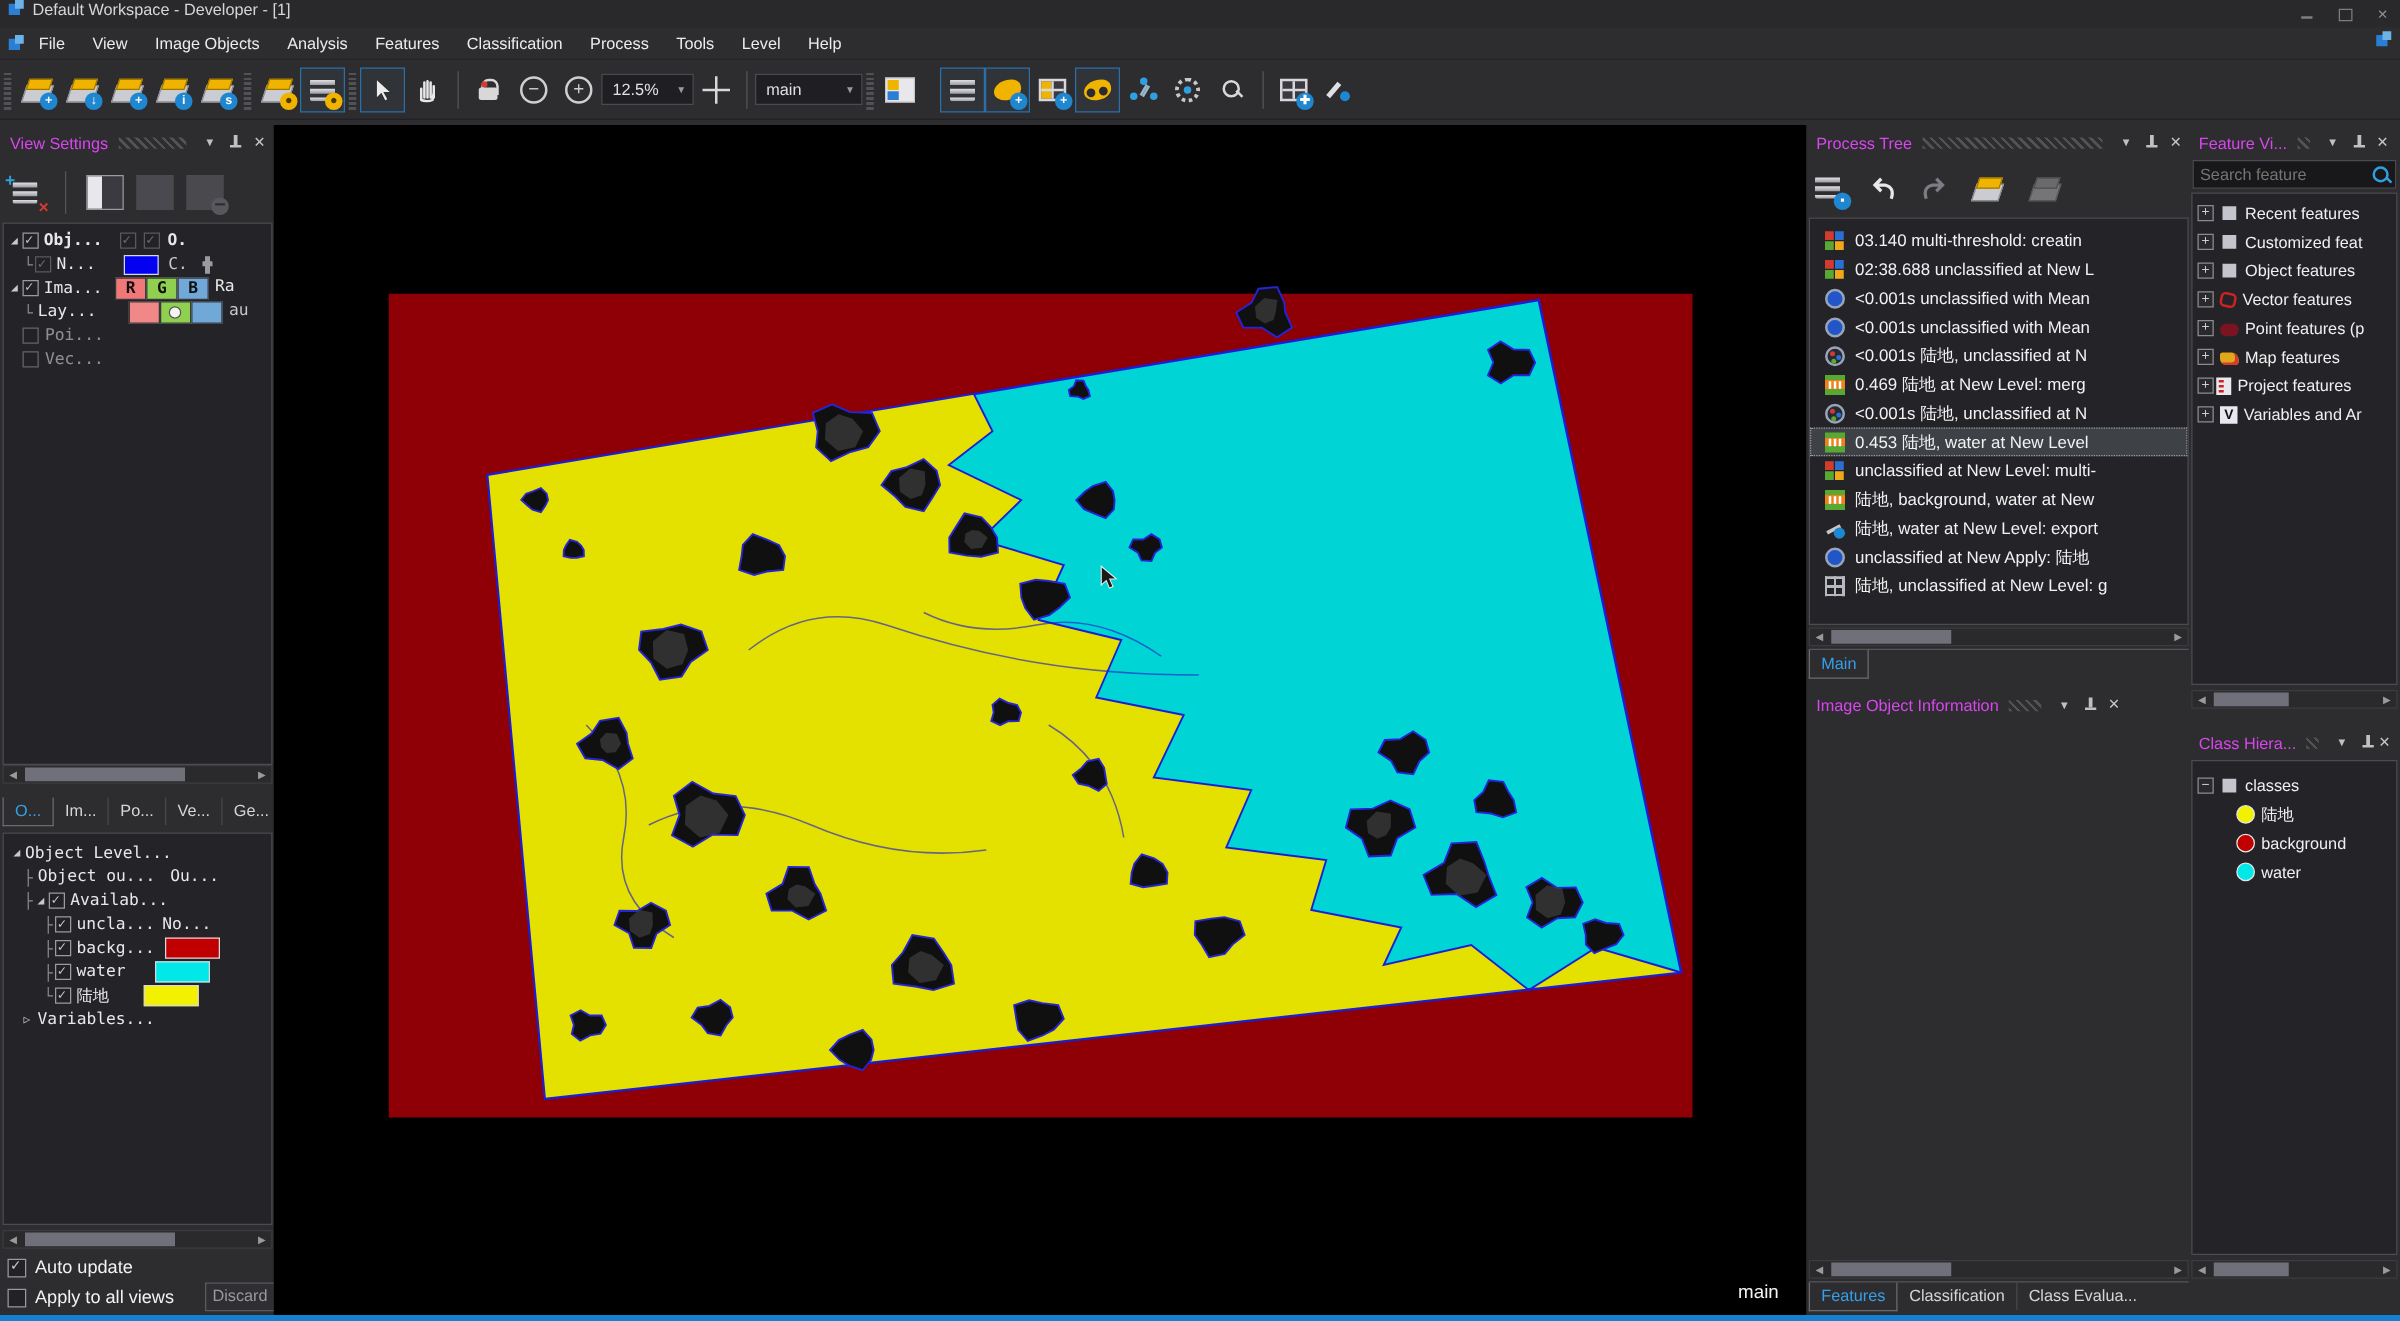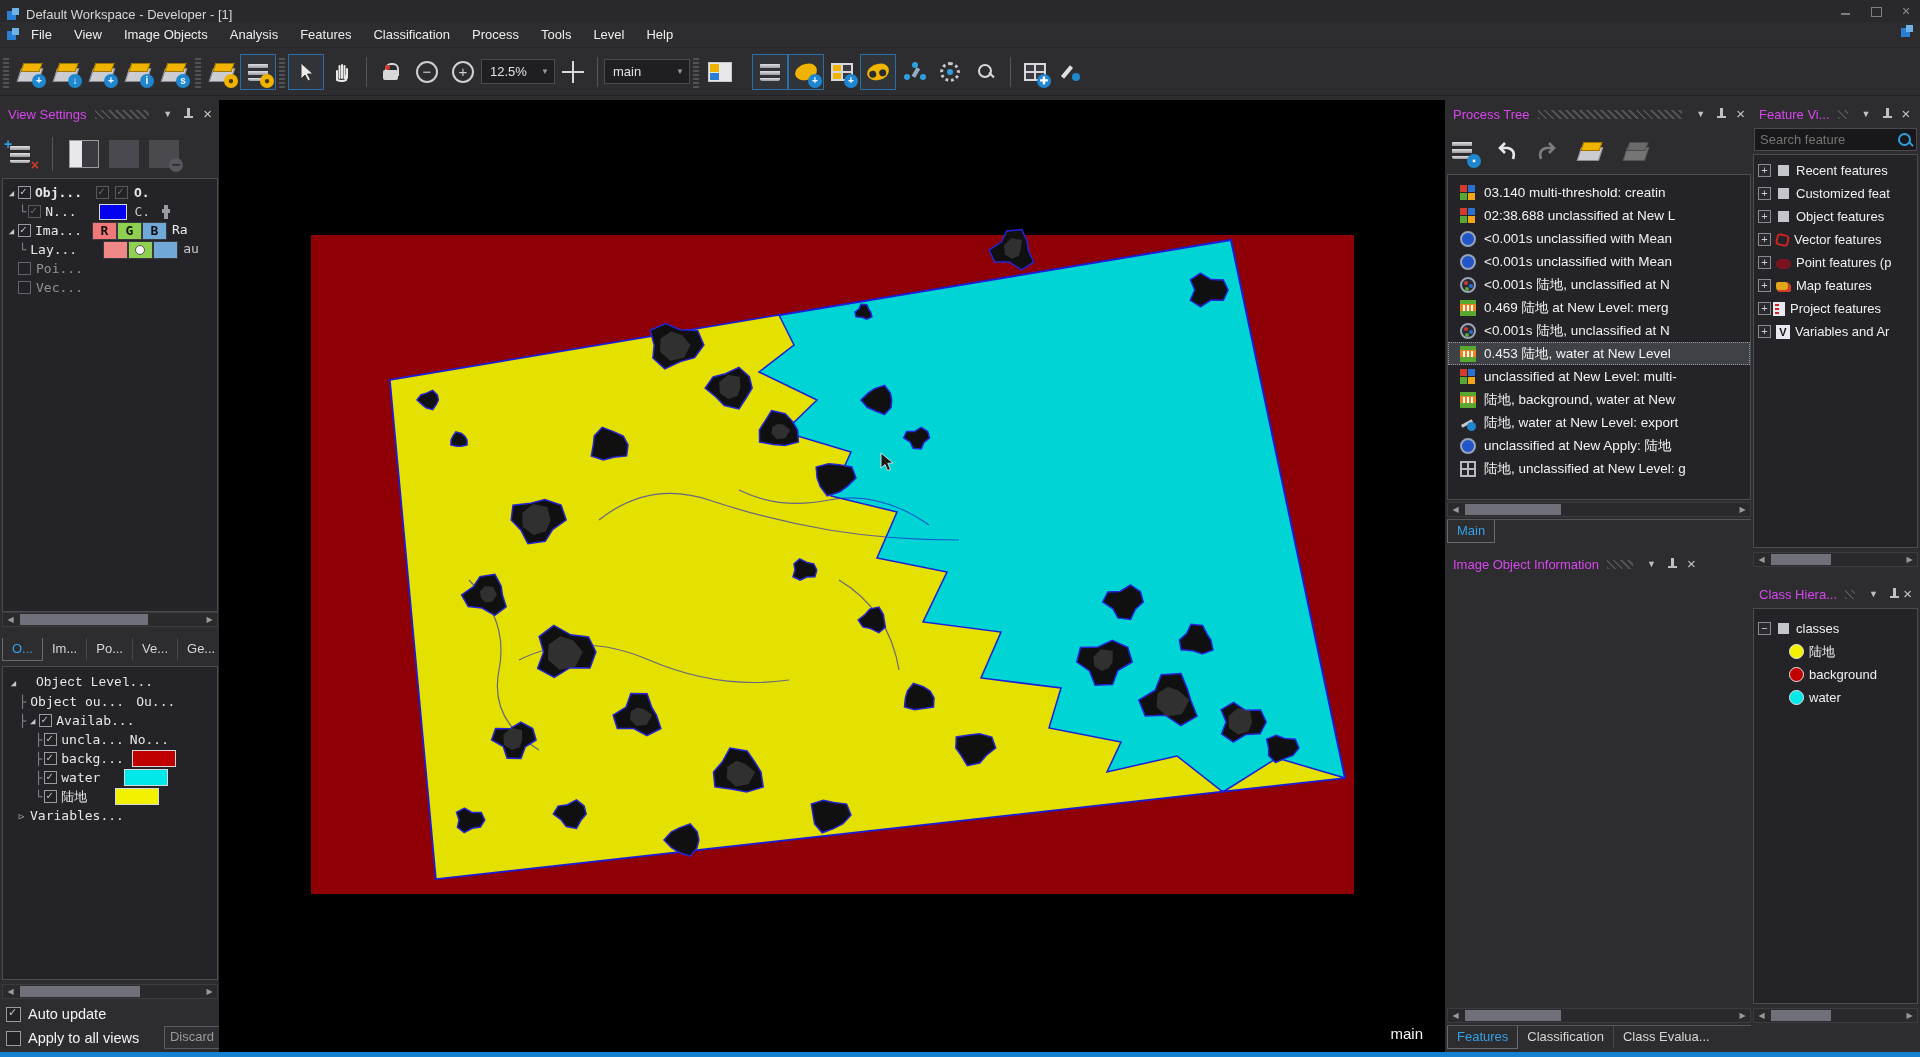--- a/index.html
+++ b/index.html
@@ -1,21 +1,21 @@
 <!DOCTYPE html>
 <html><head>
 <meta charset="utf-8">
 <style>
   *{margin:0;padding:0;box-sizing:border-box;}
   html,body{background:#141414;}
   body{font-family:"Liberation Sans",sans-serif;}
   .app{position:relative;width:1920px;height:1057px;background:#2d2d30;overflow:hidden;color:#e6e6e6;}
   .abs{position:absolute;}
   
-  .titlebar{position:absolute;left:0;top:0;width:1920px;height:22px;background:#29292b;display:flex;align-items:flex-end;}
+  .titlebar{position:absolute;left:0;top:0;width:1920px;height:22px;background:#29292b;display:flex;align-items:flex-start;}
   .titlebar .ttl{font-size:13px;color:#d6d6d6;margin-left:6px;}
   .appicon{width:14px;height:14px;margin-left:6px;position:relative;flex:0 0 auto;}
   .appicon::before{content:"";position:absolute;left:1px;top:3px;width:9px;height:9px;background:#2a7fd4;}
   .appicon::after{content:"";position:absolute;left:6px;top:0;width:7px;height:7px;background:#6db3e8;}
   .wbtns{position:absolute;right:8px;top:0;height:22px;display:flex;align-items:center;gap:18px;}
   .wb{width:12px;height:12px;position:relative;opacity:.75;}
   .wb-min::after{content:"";position:absolute;left:1px;top:8px;width:9px;height:2px;background:#9a9a9a;}
   .wb-max::after{content:"";position:absolute;left:1px;top:2px;width:9px;height:8px;border:1px solid #9a9a9a;}
   .wb-close{color:#b0b0b0;font-size:14px;line-height:12px;text-align:center;}
   .menubar{position:absolute;left:0;top:22px;width:1920px;height:26px;background:#2d2d30;display:flex;align-items:center;border-bottom:1px solid #26262a;}
@@ -367,21 +367,21 @@
       <span class="tab active">O...</span>
       <span class="tab">Im...</span>
       <span class="tab">Po...</span>
       <span class="tab">Ve...</span>
       <span class="tab" style="border-right:none;">Ge...</span>
     </div>
 
     <div class="treebox mono" style="left:0;top:566px;width:216px;height:314px;padding:6px 0 0 4px;">
       <div class="trow">
         <span class="exp">◢</span>
-        <span style="margin-left:16px;font-family:Liberation Mono, monospace;">Object Level...</span>
+        <span style="margin-left:0;">Object Level...</span>
       </div>
       <div class="trow">
         <span class="guide" style="margin-left:12px;">├</span>
         <span style="margin-left:4px;">Object ou...</span>
         <span style="margin-left:12px;">Ou...</span>
       </div>
       <div class="trow">
         <span class="guide" style="margin-left:12px;">├</span>
         <span class="exp">◢</span>
         <span class="cb ck"></span>

